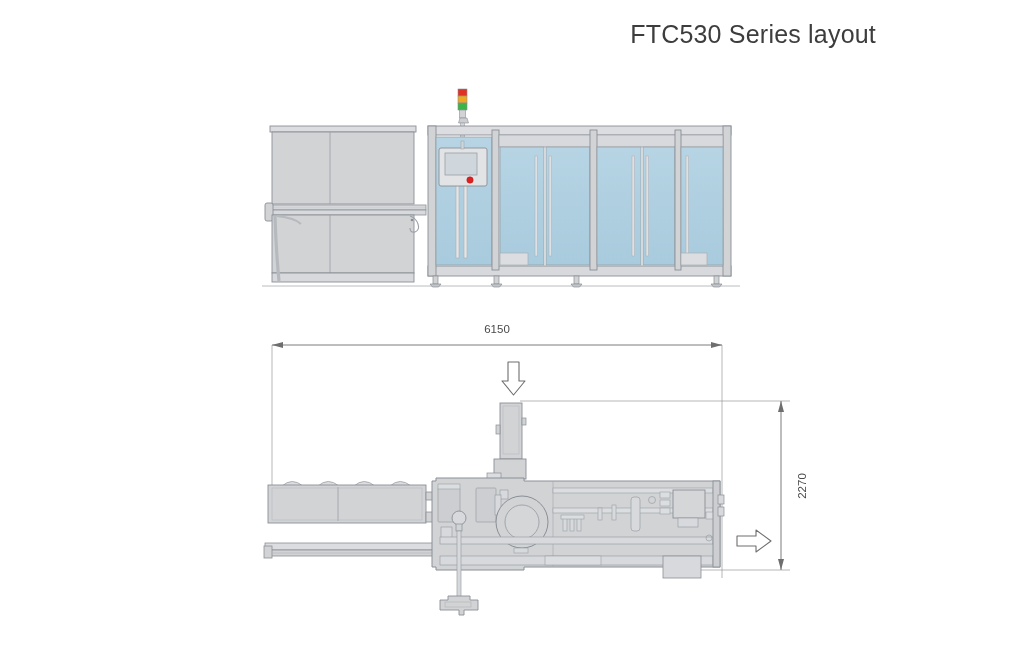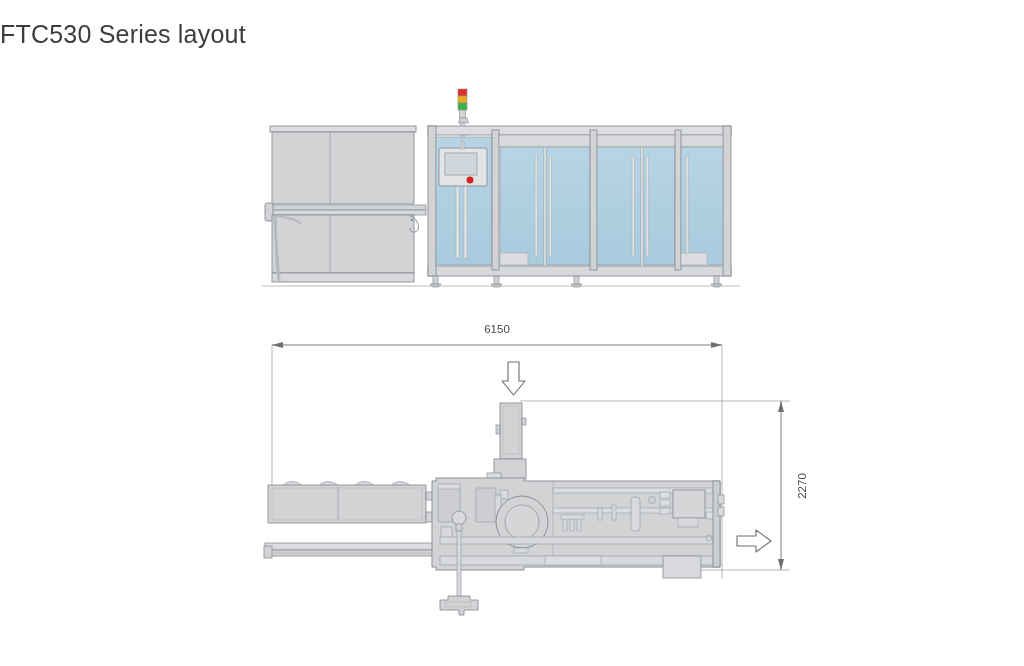--- a/index.html
+++ b/index.html
@@ -13,21 +13,21 @@
     position: relative;
     overflow: hidden;
     font-family: "Liberation Sans", sans-serif;
     color: #3a3a3a;
   }
   #page-title {
     position: absolute;
     left: 0;
     top: 20px;
     width: 876px;
-    text-align: left;
+    text-align: right;
     font-size: 25px;
     font-weight: 400;
     letter-spacing: 0.2px;
     color: #3d3d3d;
   }
   #drawing-canvas {
     position: absolute;
     left: 0;
     top: 0;
     width: 1024px;

